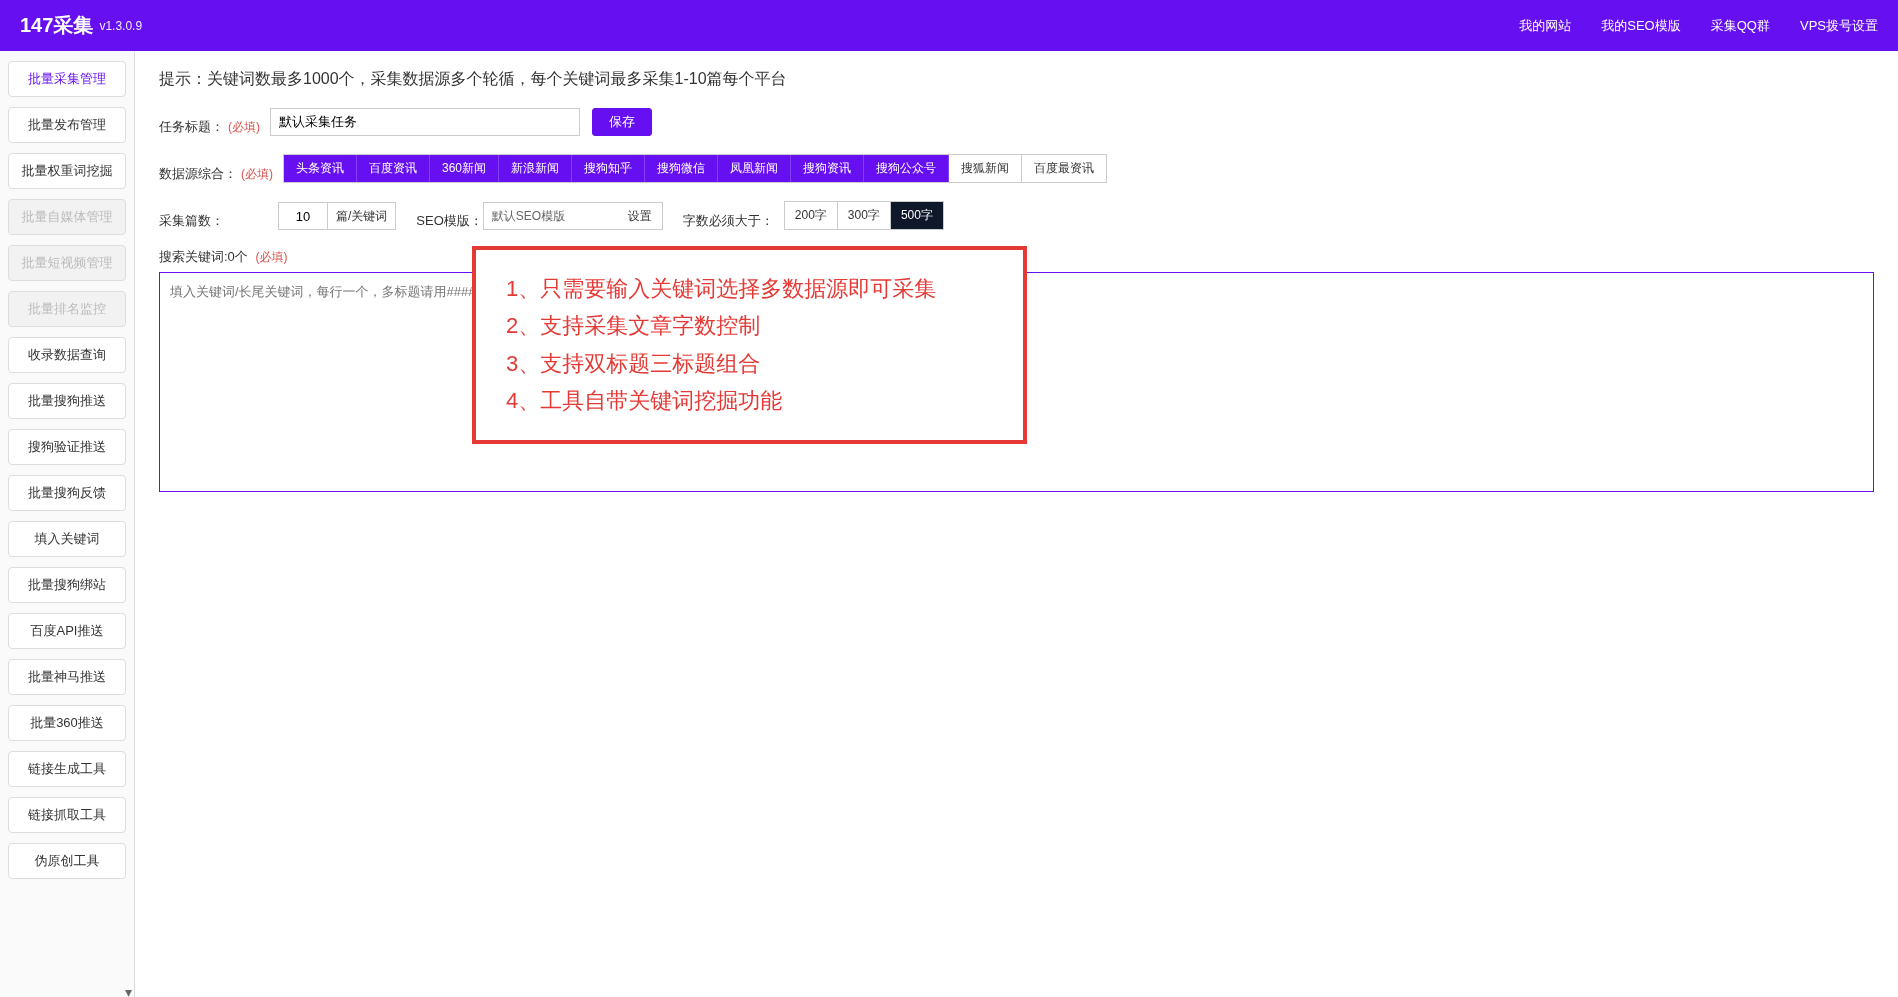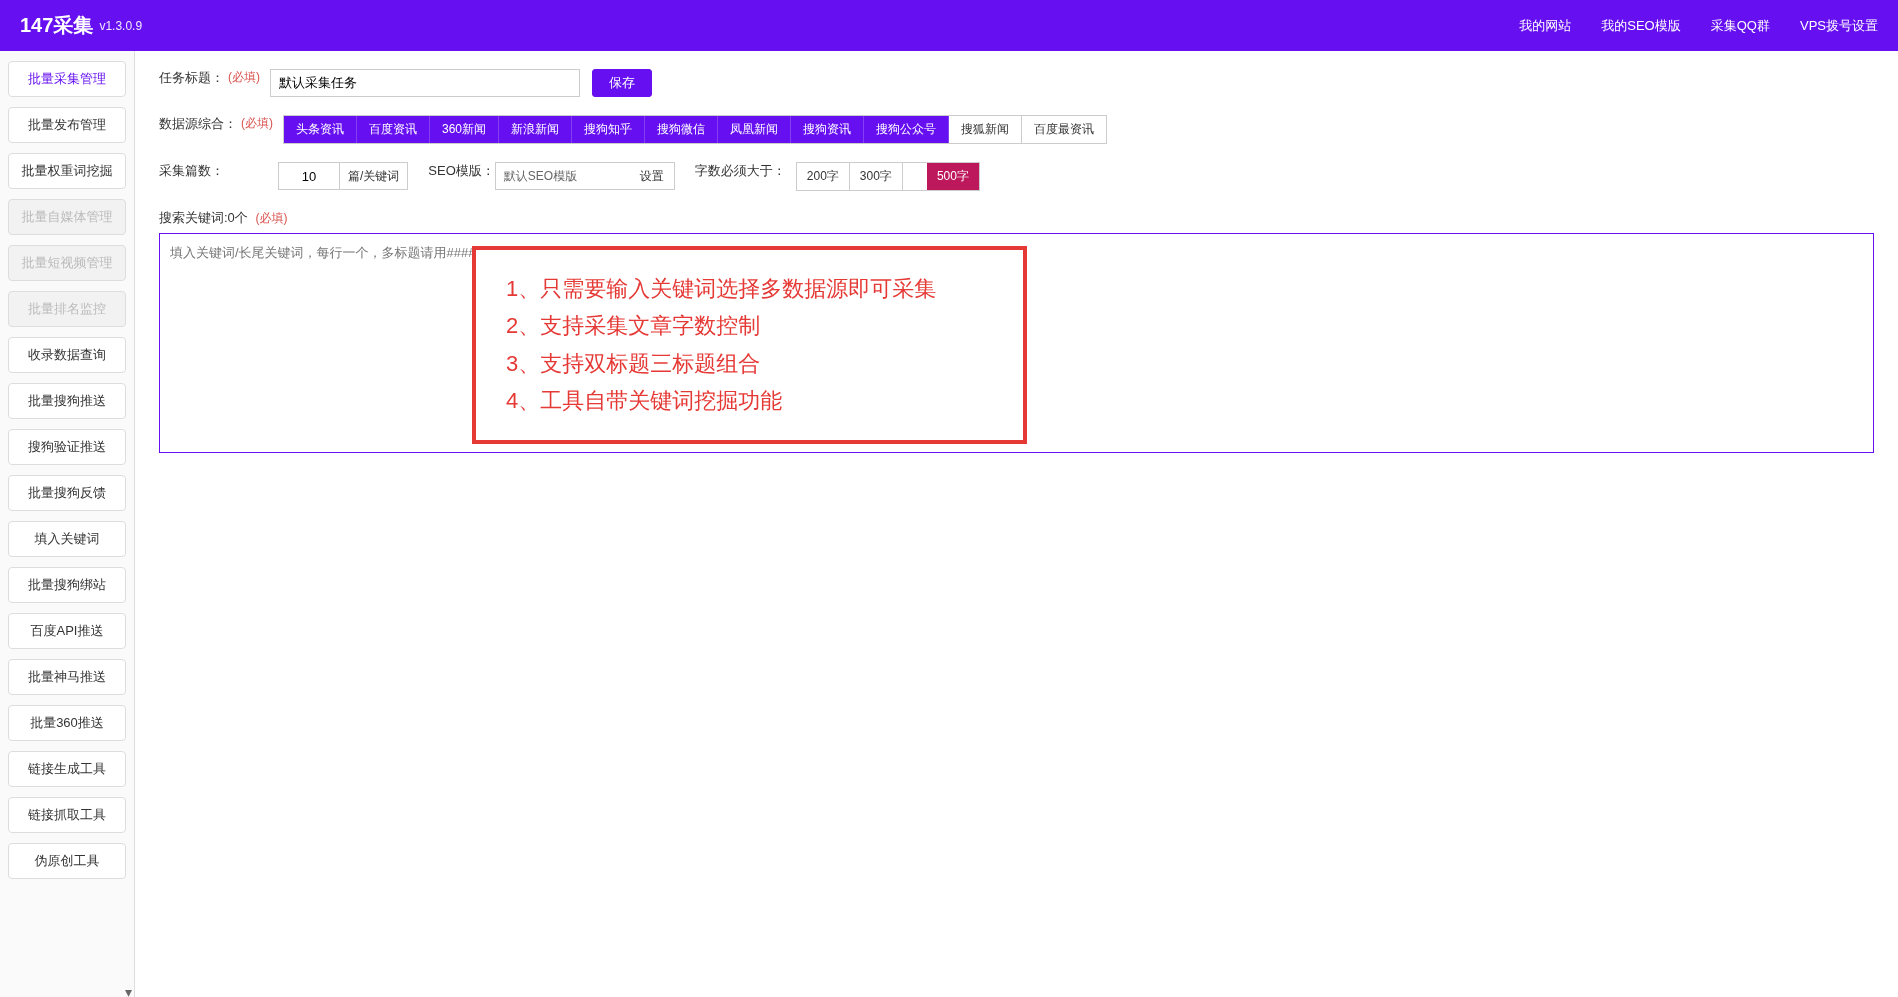--- a/index.html
+++ b/index.html
@@ -57,21 +57,21 @@
 
 
 .main {
   flex: 1;
   padding: 18px 24px;
   overflow-y: auto;
 }
 .hint-line { font-size: 16px; color: #333; margin-bottom: 18px; }
 .hint-prefix { }
 
-.form-row { display: flex; align-items: flex-start; margin-bottom: 18px; flex-wrap: wrap; }
+.form-row { display: flex; align-items: flex-end; margin-bottom: 18px; flex-wrap: wrap; }
 .form-label { font-size: 13px; color: #333; margin-right: 4px; }
 .required { color: #d9534f; margin-right: 10px; font-size: 12px; }
 
 .text-input {
   border: 1px solid #ccc;
   height: 28px;
   padding: 0 8px;
   font-size: 13px;
 }
 .task-title-input { width: 310px; }
@@ -93,21 +93,21 @@
   padding: 5px 12px;
   font-size: 12px;
   cursor: pointer;
   border-right: 1px solid rgba(255,255,255,0.2);
 }
 .source-tag.selected { background: #6610f2; color: #fff; }
 .source-tag.unselected { background: #fff; color: #333; border-right: 1px solid #ccc; }
 .source-tag.unselected:last-child { border-right: none; }
 
 
-.count-input { width: 62px; text-align: center; }
+.count-input { width: 50px; text-align: center; }
 .count-suffix {
   border: 1px solid #ccc;
   border-left: none;
   height: 28px;
   display: inline-flex;
   align-items: center;
   padding: 0 8px;
   font-size: 12px;
   background: #fff;
 }
@@ -119,21 +119,21 @@
   align-items: center;
   width: 180px;
 }
 .seo-select-text { flex: 1; padding: 0 8px; font-size: 12px; color: #666; }
 .seo-select-btn { padding: 0 10px; font-size: 12px; color: #333; cursor: pointer; border-left: 0px solid #eee; }
 
 .word-count-label { margin-left: 20px; font-size: 13px; }
 .wc-options { display: flex; border: 1px solid #ccc; margin-left: 10px; }
 .wc-opt { padding: 5px 10px; font-size: 12px; cursor: pointer; background: #fff; color: #333; border-right: 1px solid #ccc; }
 .wc-opt:last-child { border-right: none; }
-.wc-opt.selected { background: #be185d; color: #fff; margin-left: 24px; }
+.wc-opt.selected { background: #0f172a; color: #fff; }
 
 
 .kw-label-row { font-size: 13px; margin-bottom: 6px; }
 .kw-textarea {
   width: 100%;
   height: 220px;
   border: 1px solid #6610f2;
   padding: 10px;
   font-size: 13px;
   color: #888;
@@ -188,20 +188,23 @@
         <div class="sidebar-item">批量360推送</div>
         <div class="sidebar-item">链接生成工具</div>
         <div class="sidebar-item">链接抓取工具</div>
         <div class="sidebar-item">伪原创工具</div>
       </div>
     <span class="sidebar-toggle">▾</span>
   </div>
 
   <div class="main main-rel">
 
+    <div class="hint-line">
+      <span class="hint-prefix">提示：</span><span>关键词数最多1000个，采集数据源多个轮循，每个关键词最多采集1-10篇每个平台</span>
+    </div>
 
     
     <div class="form-row">
       <span class="form-label">任务标题：</span>
       <span class="required">(必填)</span>
       <input class="text-input task-title-input" value="默认采集任务" style="">
       <button class="btn-primary">保存</button>
     </div>
 
     

